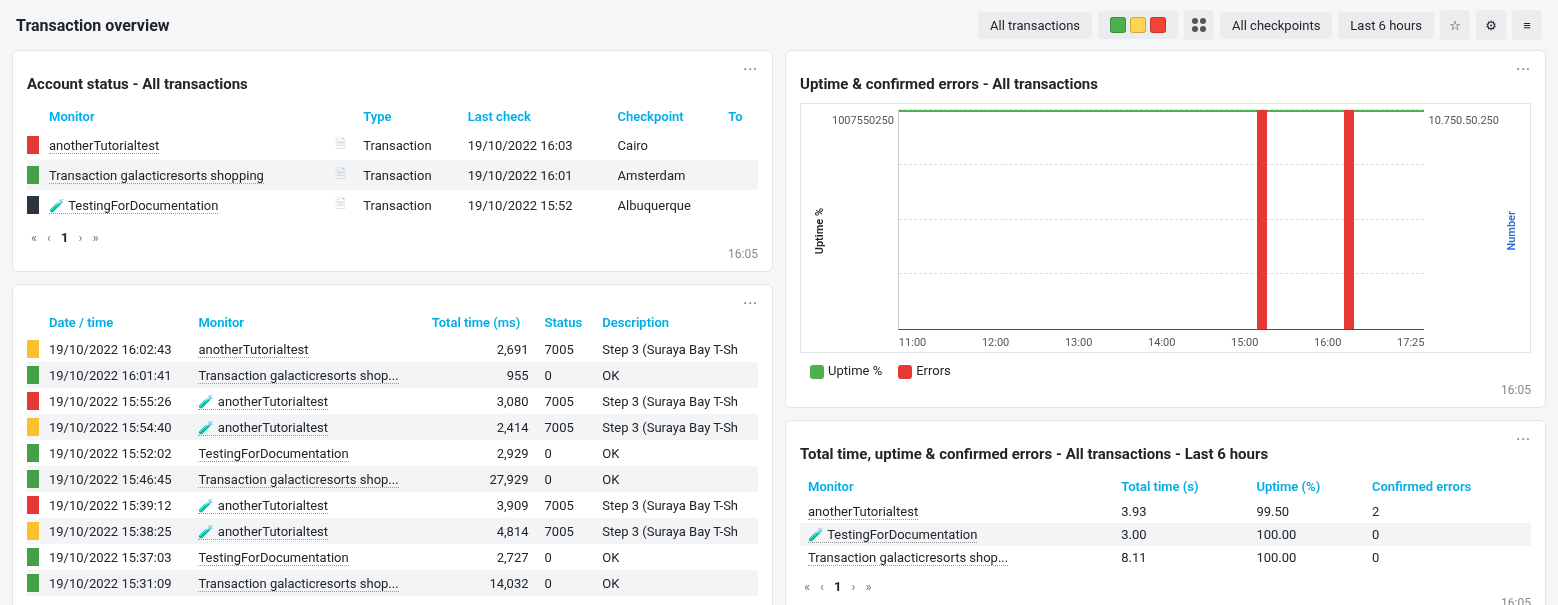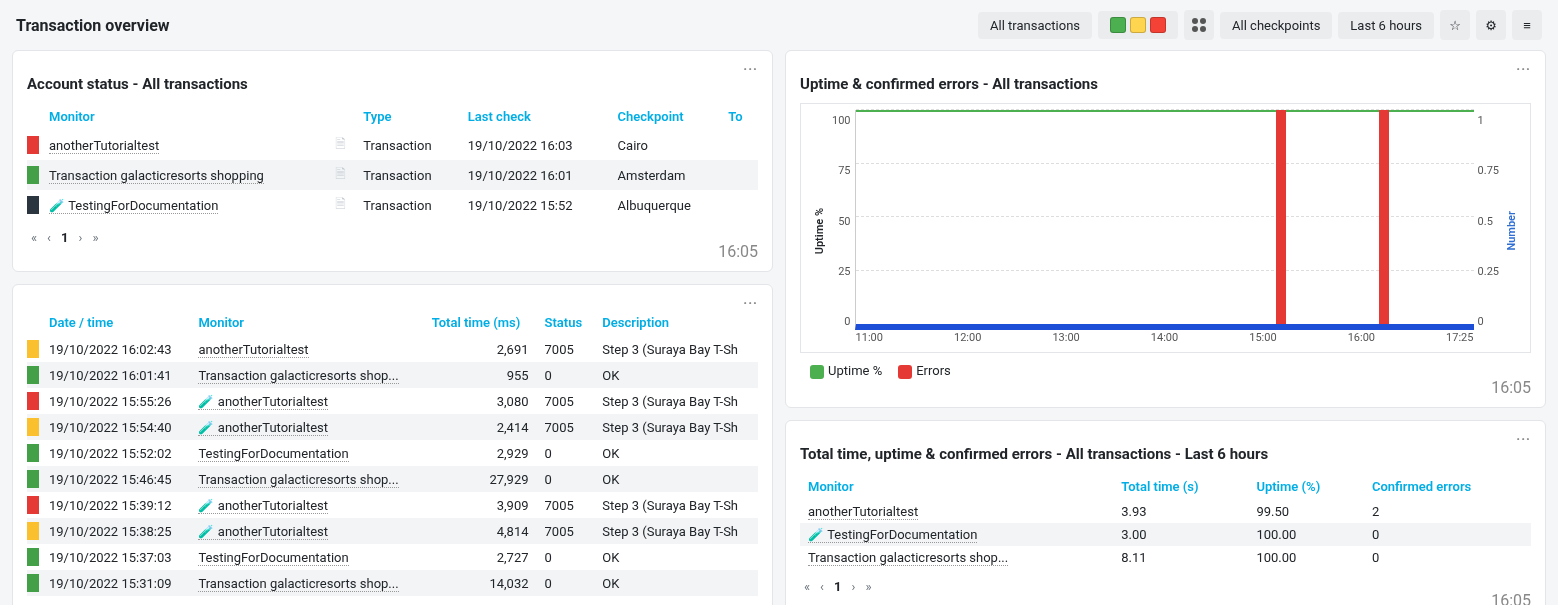--- a/index.html
+++ b/index.html
@@ -119,32 +119,32 @@
   color: #6c757d;
   font-size: 13px;
 }
 .pager span { cursor: pointer; }
 .pager .current { font-weight: 700; color: #212529; }
 .time-stamp {
   position: absolute;
   bottom: 10px;
   right: 14px;
   color: #888;
-  font-size: 16px;
+  font-size: 12px;
 }
 .chart-wrap {
   display: flex;
   height: 250px;
   padding: 6px 10px 0;
   border: 1px solid #e3e5e8;
   margin-bottom: 6px;
 }
 .y-axis-left, .y-axis-right {
   display: flex;
-  flex-direction: column;
+  flex-direction: row;
   justify-content: space-between;
   font-size: 11px;
   color: #555;
   padding: 4px 4px 24px;
   height: 100%;
 }
 .y-axis-left { text-align: right; }
 .y-axis-right { text-align: left; }
 .y-label-left, .y-label-right {
   writing-mode: vertical-rl;
@@ -152,21 +152,21 @@
   font-size: 11px;
   font-weight: 600;
   align-self: center;
   padding: 0 2px;
 }
 .y-label-right { color: #2f6fd4; }
 .plot {
   flex: 1;
   position: relative;
   border-left: 1px solid #ccc;
-  border-bottom: 6px solid #1d4ed8;
+  border-bottom: 1px solid #1d4ed8;
   margin-bottom: 22px;
 }
 .grid-line {
   position: absolute;
   left: 0;
   right: 0;
   border-top: 1px dashed #ddd;
 }
 .uptime-line {
   position: absolute;

